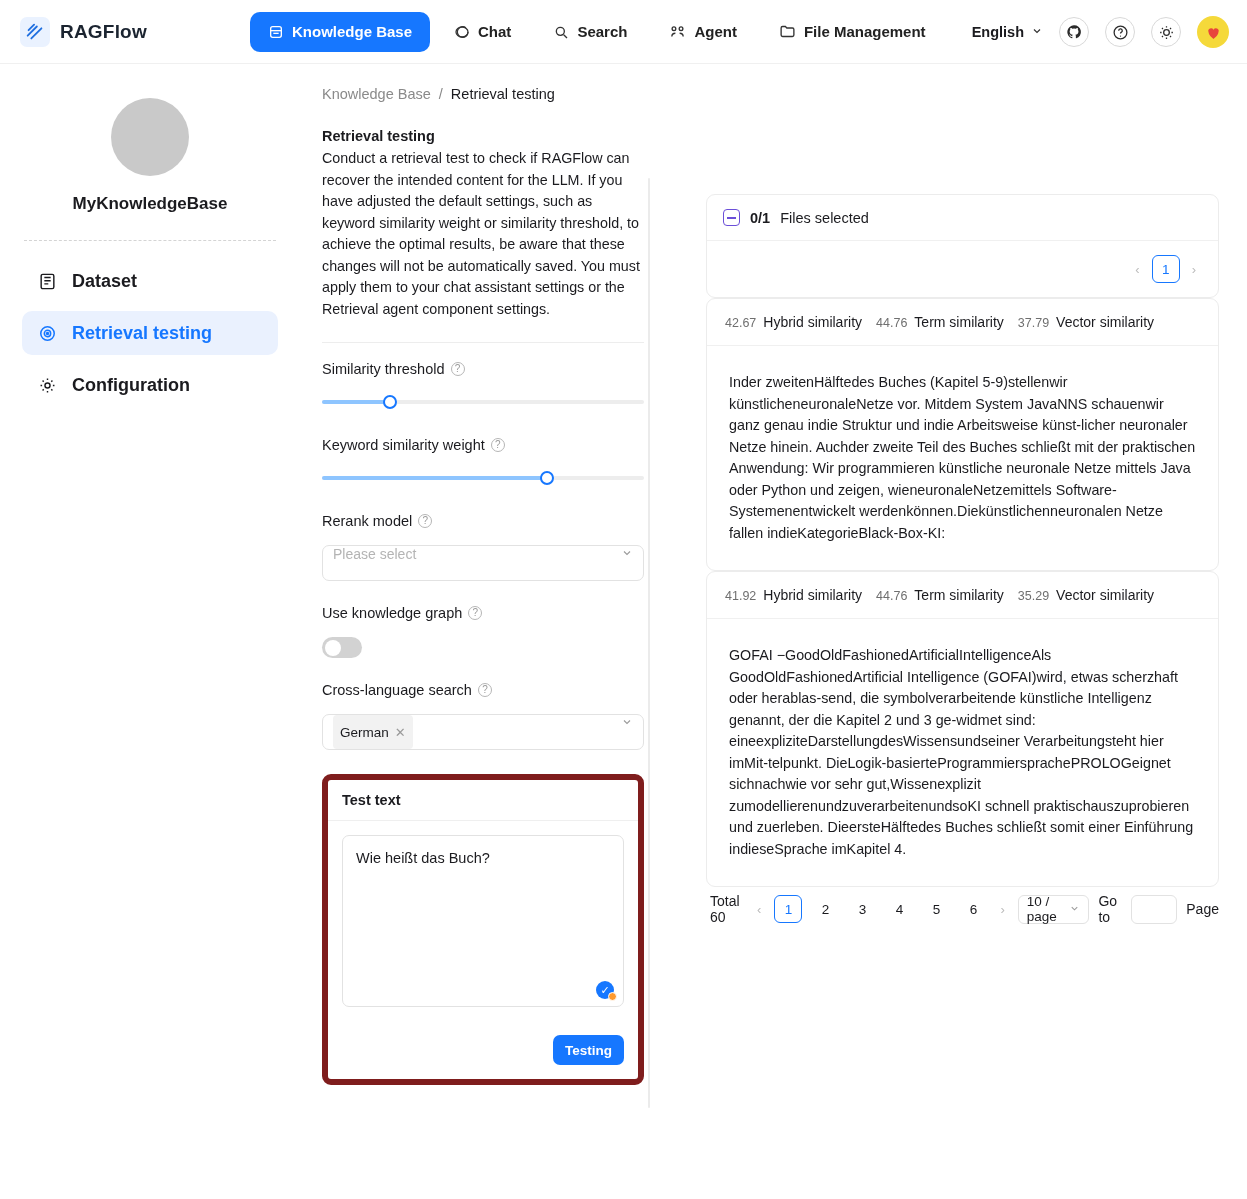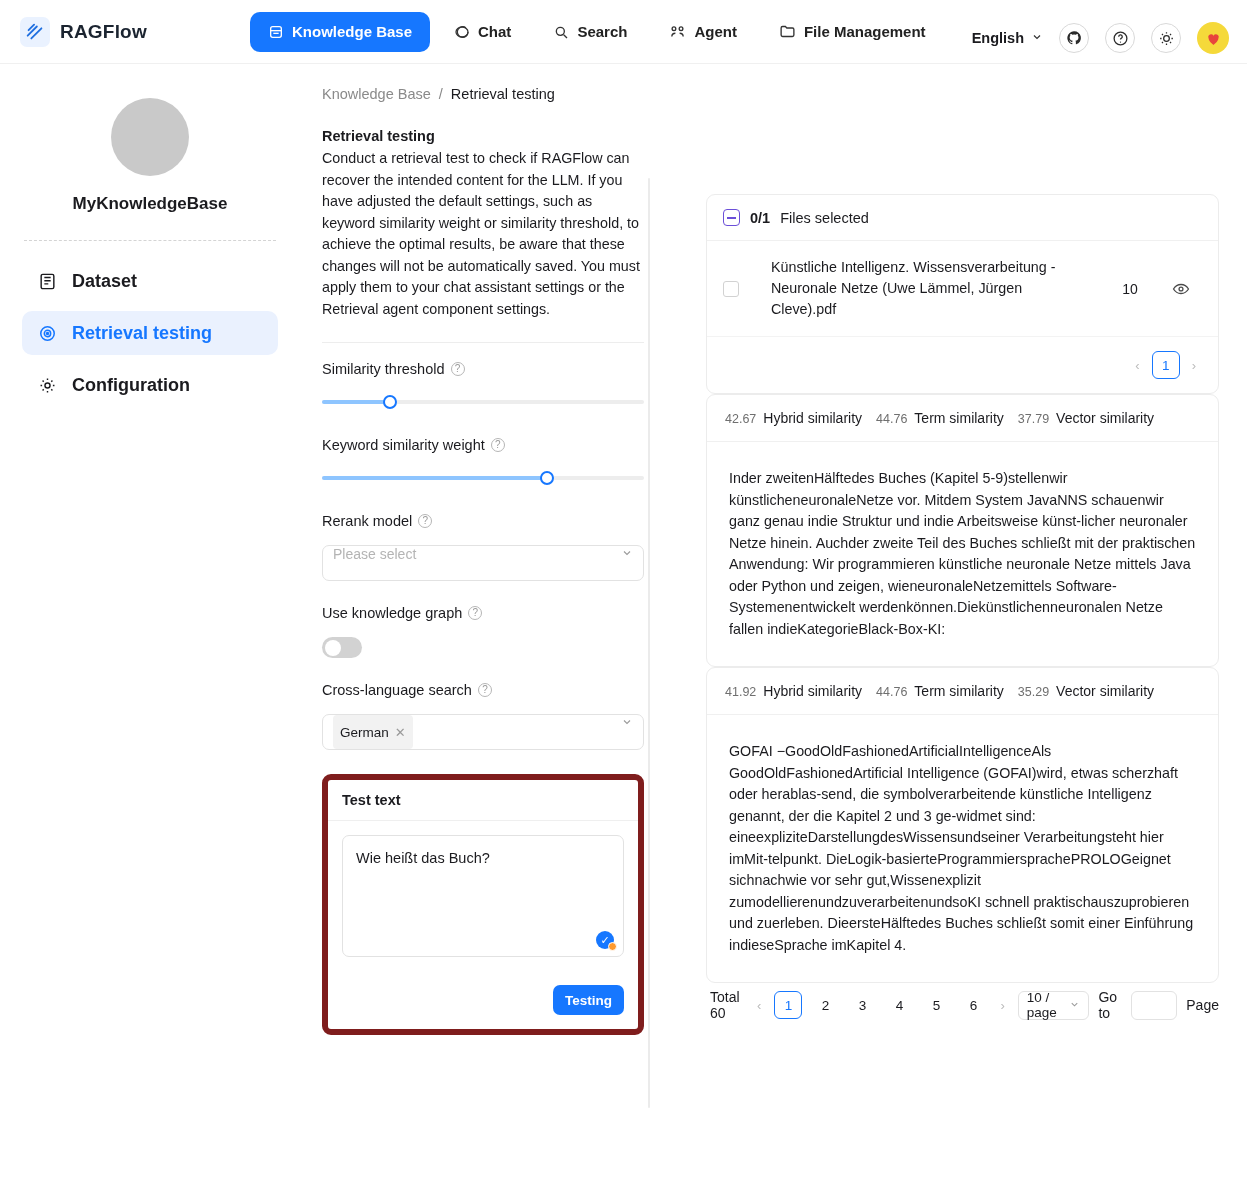--- a/index.html
+++ b/index.html
@@ -36,21 +36,21 @@
     display: flex; align-items: center; gap: 8px;
     height: 40px; padding: 0 18px;
     border-radius: 10px;
     font-size: 15px; font-weight: 600; color: #222;
     cursor: pointer; white-space: nowrap;
   }
   .navtab.active { background: #1677ff; color: #fff; }
   .navtab .ico { display: flex; align-items: center; }
 
   .navright {
-    position: absolute; right: 18px; top: 6px; height: 64px;
+    position: absolute; right: 18px; top: 0; height: 64px;
     display: flex; align-items: center; gap: 16px;
   }
   .lang { display: flex; align-items: center; gap: 7px; font-size: 14.5px; font-weight: 600; color: #1b1b1f; cursor: pointer; }
   .circ-btn {
     width: 30px; height: 30px; border-radius: 50%;
     display: flex; align-items: center; justify-content: center;
     cursor: pointer; color: #2b2b2b;
   }
   .circ-btn.ring { border: 1.4px solid #d9d9d9; }
   .avatar-heart {
@@ -161,21 +161,21 @@
   .test-card {
     border: 6px solid #7f1d1d; border-radius: 9px; background: #fff;
   }
   .test-head {
     padding: 12px 14px; font-size: 14.5px; font-weight: 700;
     border-bottom: 1px solid #efefef;
   }
   .test-body { padding: 14px; }
   .ta-wrap { position: relative; }
   textarea.test-ta {
-    width: 100%; height: 122px; resize: none;
+    width: 100%; height: 172px; resize: none;
     border: 1px solid #e2e2e2; border-radius: 7px;
     padding: 12px 13px; font-size: 14.5px; color: #1b1b1f;
     font-family: "Liberation Sans", sans-serif; outline: none;
     line-height: 20px;
   }
   .ta-badge {
     position: absolute; right: 10px; bottom: 12px;
     width: 18px; height: 18px; border-radius: 50%;
     background: #1677ff; color: #fff; font-size: 11px;
     display: flex; align-items: center; justify-content: center;
@@ -513,31 +513,20 @@
 
     <div class="card">
       <div class="files-head">
         <div class="minus-box">
             <i></i>
           </div>
         <span class="sel-count">0/1</span>
         <span>Files selected</span>
       </div>
 
-      <div class="file-row">
-        <div class="ckbox"></div>
-        <div class="file-name">Künstliche Intelligenz. Wissensverarbeitung - Neuronale Netze (Uwe Lämmel, Jürgen Cleve).pdf</div>
-        <div class="file-count">10</div>
-        <div class="eye">
-          <svg width="18" height="18" viewBox="0 0 24 24" fill="none" stroke="#4a4a4a" stroke-width="1.7">
-            <path d="M2 12s3.6-6 10-6 10 6 10 6-3.6 6-10 6-10-6-10-6z"></path>
-              <circle cx="12" cy="12" r="2.6"></circle>
-          </svg>
-        </div>
-      </div>
 
       <div class="pager-row">
         <span class="pg-arrow">‹</span>
         <span class="pg-num">1</span>
         <span class="pg-arrow">›</span>
       </div>
     </div>
 
     <div class="card">
       <div class="sim-head">

